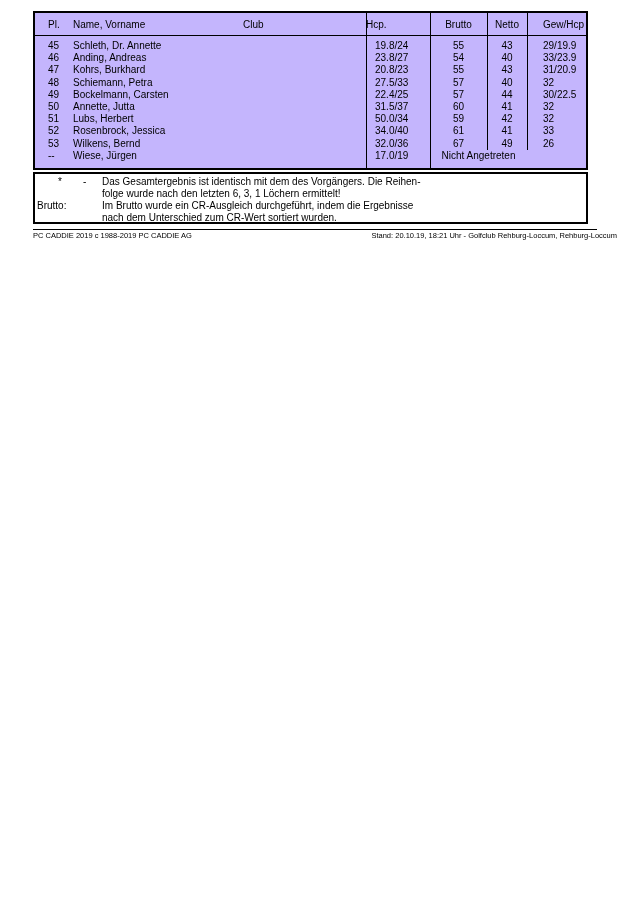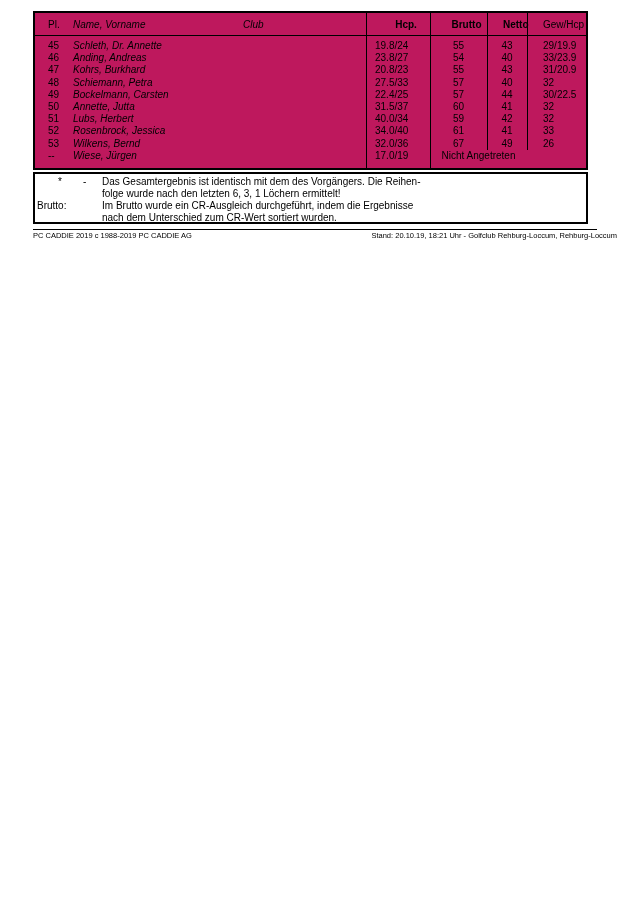--- a/index.html
+++ b/index.html
@@ -18,46 +18,46 @@
   }
 
   
   .doc-table {
     position: absolute;
     left: 33px;
     top: 11px;
     width: 555px;
     box-sizing: border-box;
     border: 2px solid #000;
-    background: #be185d;
+    background: #c4b5fd;
   }
   .thead {
     display: grid;
     grid-template-columns: 38px 293px 64px 57px 40px 59px;
     height: 22px;
     align-items: center;
     border-bottom: 1px solid #000;
     font-size: 10px;
   }
   .tbody { padding: 4px 0 6px; }
   .trow {
     display: grid;
     grid-template-columns: 38px 293px 64px 57px 40px 59px;
     font-size: 10px;
     line-height: 12.2px;
     white-space: nowrap;
   }
   .trow-last { grid-template-columns: 38px 293px 64px 97px 59px; }
   .c-pl   { padding-left: 13px; }
-  .c-name { position: relative; overflow: visible; font-style: italic; }
+  .c-name { position: relative; overflow: visible; }
   .club-label { position: absolute; left: 170px; top: 50%; transform: translateY(-50%); }
   .c-hcp  { padding-left: 9px; }
   .c-brutto, .c-netto, .c-status { text-align: center; }
   .c-gew  { padding-left: 16px; }
-  .h-hcp, .h-brutto, .h-netto { text-align: center; padding-left: 16px; font-weight: bold; }
+  .h-hcp, .h-brutto, .h-netto { padding-left: 0; }
 
   .vline { position: absolute; top: 0; width: 1px; background: #000; }
   .vl-hcp    { left: 331px; height: 100%; }
   .vl-brutto { left: 395px; height: 100%; }
   .vl-netto  { left: 452px; height: 137px; }
   .vl-gew    { left: 492px; height: 137px; }
 
   
   .notes-box {
     position: absolute;
@@ -178,21 +178,21 @@
         <div class="c-name">Annette, Jutta</div>
         <div class="c-hcp">31.5/37</div>
         <div class="c-brutto">60</div>
         <div class="c-netto">41</div>
         <div class="c-gew">32</div>
       </div>
 
       <div class="trow">
         <div class="c-pl">51</div>
         <div class="c-name">Lubs, Herbert</div>
-        <div class="c-hcp">40.0/34</div>
+        <div class="c-hcp">50.0/34</div>
         <div class="c-brutto">59</div>
         <div class="c-netto">42</div>
         <div class="c-gew">32</div>
       </div>
 
       <div class="trow">
         <div class="c-pl">52</div>
         <div class="c-name">Rosenbrock, Jessica</div>
         <div class="c-hcp">34.0/40</div>
         <div class="c-brutto">61</div>

